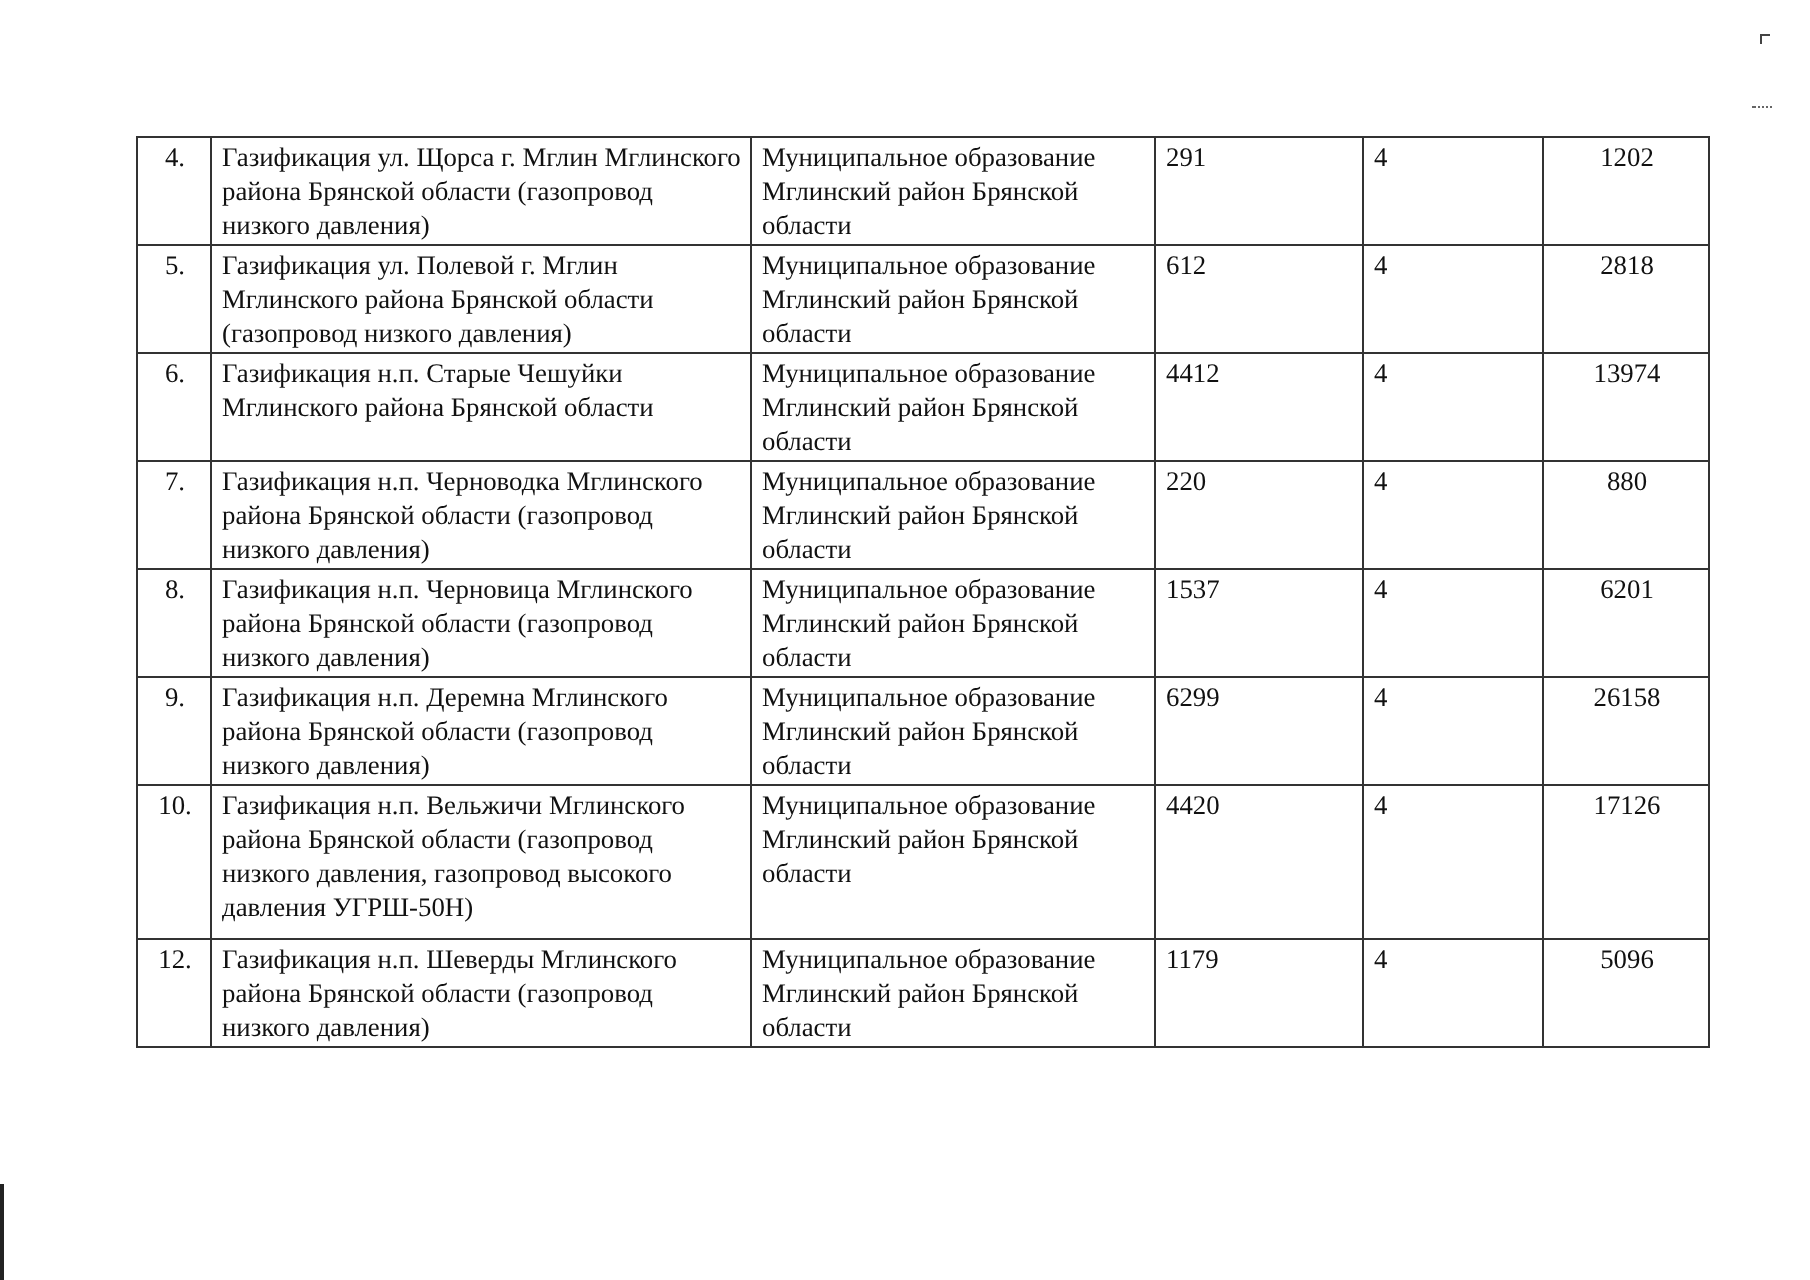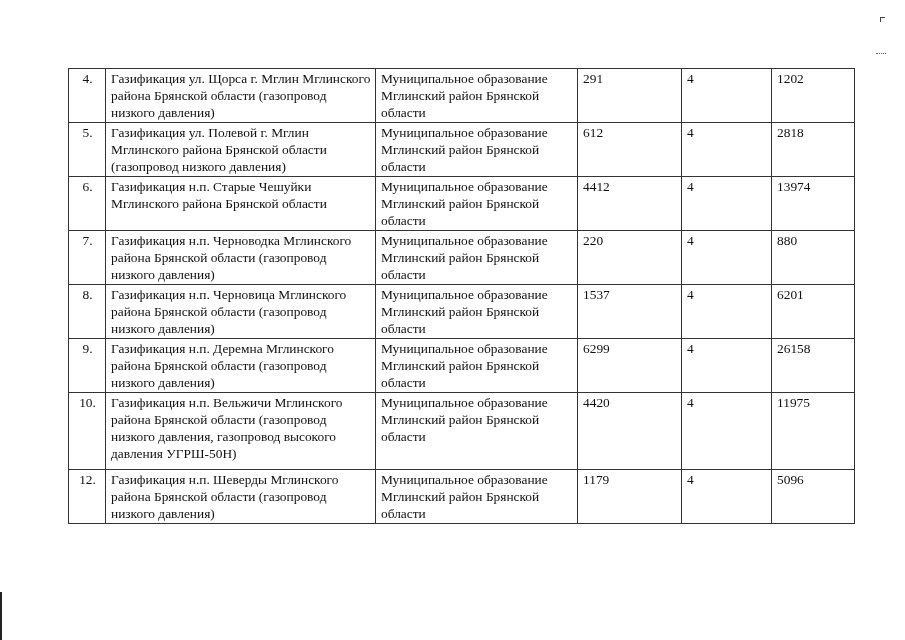--- a/index.html
+++ b/index.html
@@ -57,21 +57,21 @@
       overflow: hidden;
     }
     td.col-num { text-align: center; padding-left: 2px; padding-right: 2px; }
     td.col-center { }
     col.c1 { width: 37px; }
     col.c2 { width: 270px; }
     col.c3 { width: 202px; }
     col.c4 { width: 104px; }
     col.c5 { width: 90px; }
     col.c6 { width: 83px; }
-    td.col-total { text-align: left; padding-right: 18px; }
+    td.col-total { text-align: center; padding-right: 18px; }
   </style>
 </head>
 <body>
 
 <div class="page">
   <div class="scan-mark-top"></div>
   <div class="scan-mark-top2"></div>
   <div class="left-edge"></div>
 
   <table class="doc-table">
@@ -131,21 +131,21 @@
         <td class="col-center">6299</td>
         <td class="col-center">4</td>
         <td class="col-total">26158</td>
       </tr>
       <tr style="height:77px">
         <td class="col-num">10.</td>
         <td>Газификация н.п. Вельжичи Мглинского района Брянской области (газопровод низкого давления, газопровод высокого давления УГРШ-50Н)</td>
         <td>Муниципальное образование Мглинский район Брянской области</td>
         <td class="col-center">4420</td>
         <td class="col-center">4</td>
-        <td class="col-total">11975</td>
+        <td class="col-total">17126</td>
       </tr>
       <tr style="height:54px">
         <td class="col-num">12.</td>
         <td>Газификация н.п. Шеверды Мглинского района Брянской области (газопровод низкого давления)</td>
         <td>Муниципальное образование Мглинский район Брянской области</td>
         <td class="col-center">1179</td>
         <td class="col-center">4</td>
         <td class="col-total">5096</td>
       </tr>
     </tbody>

